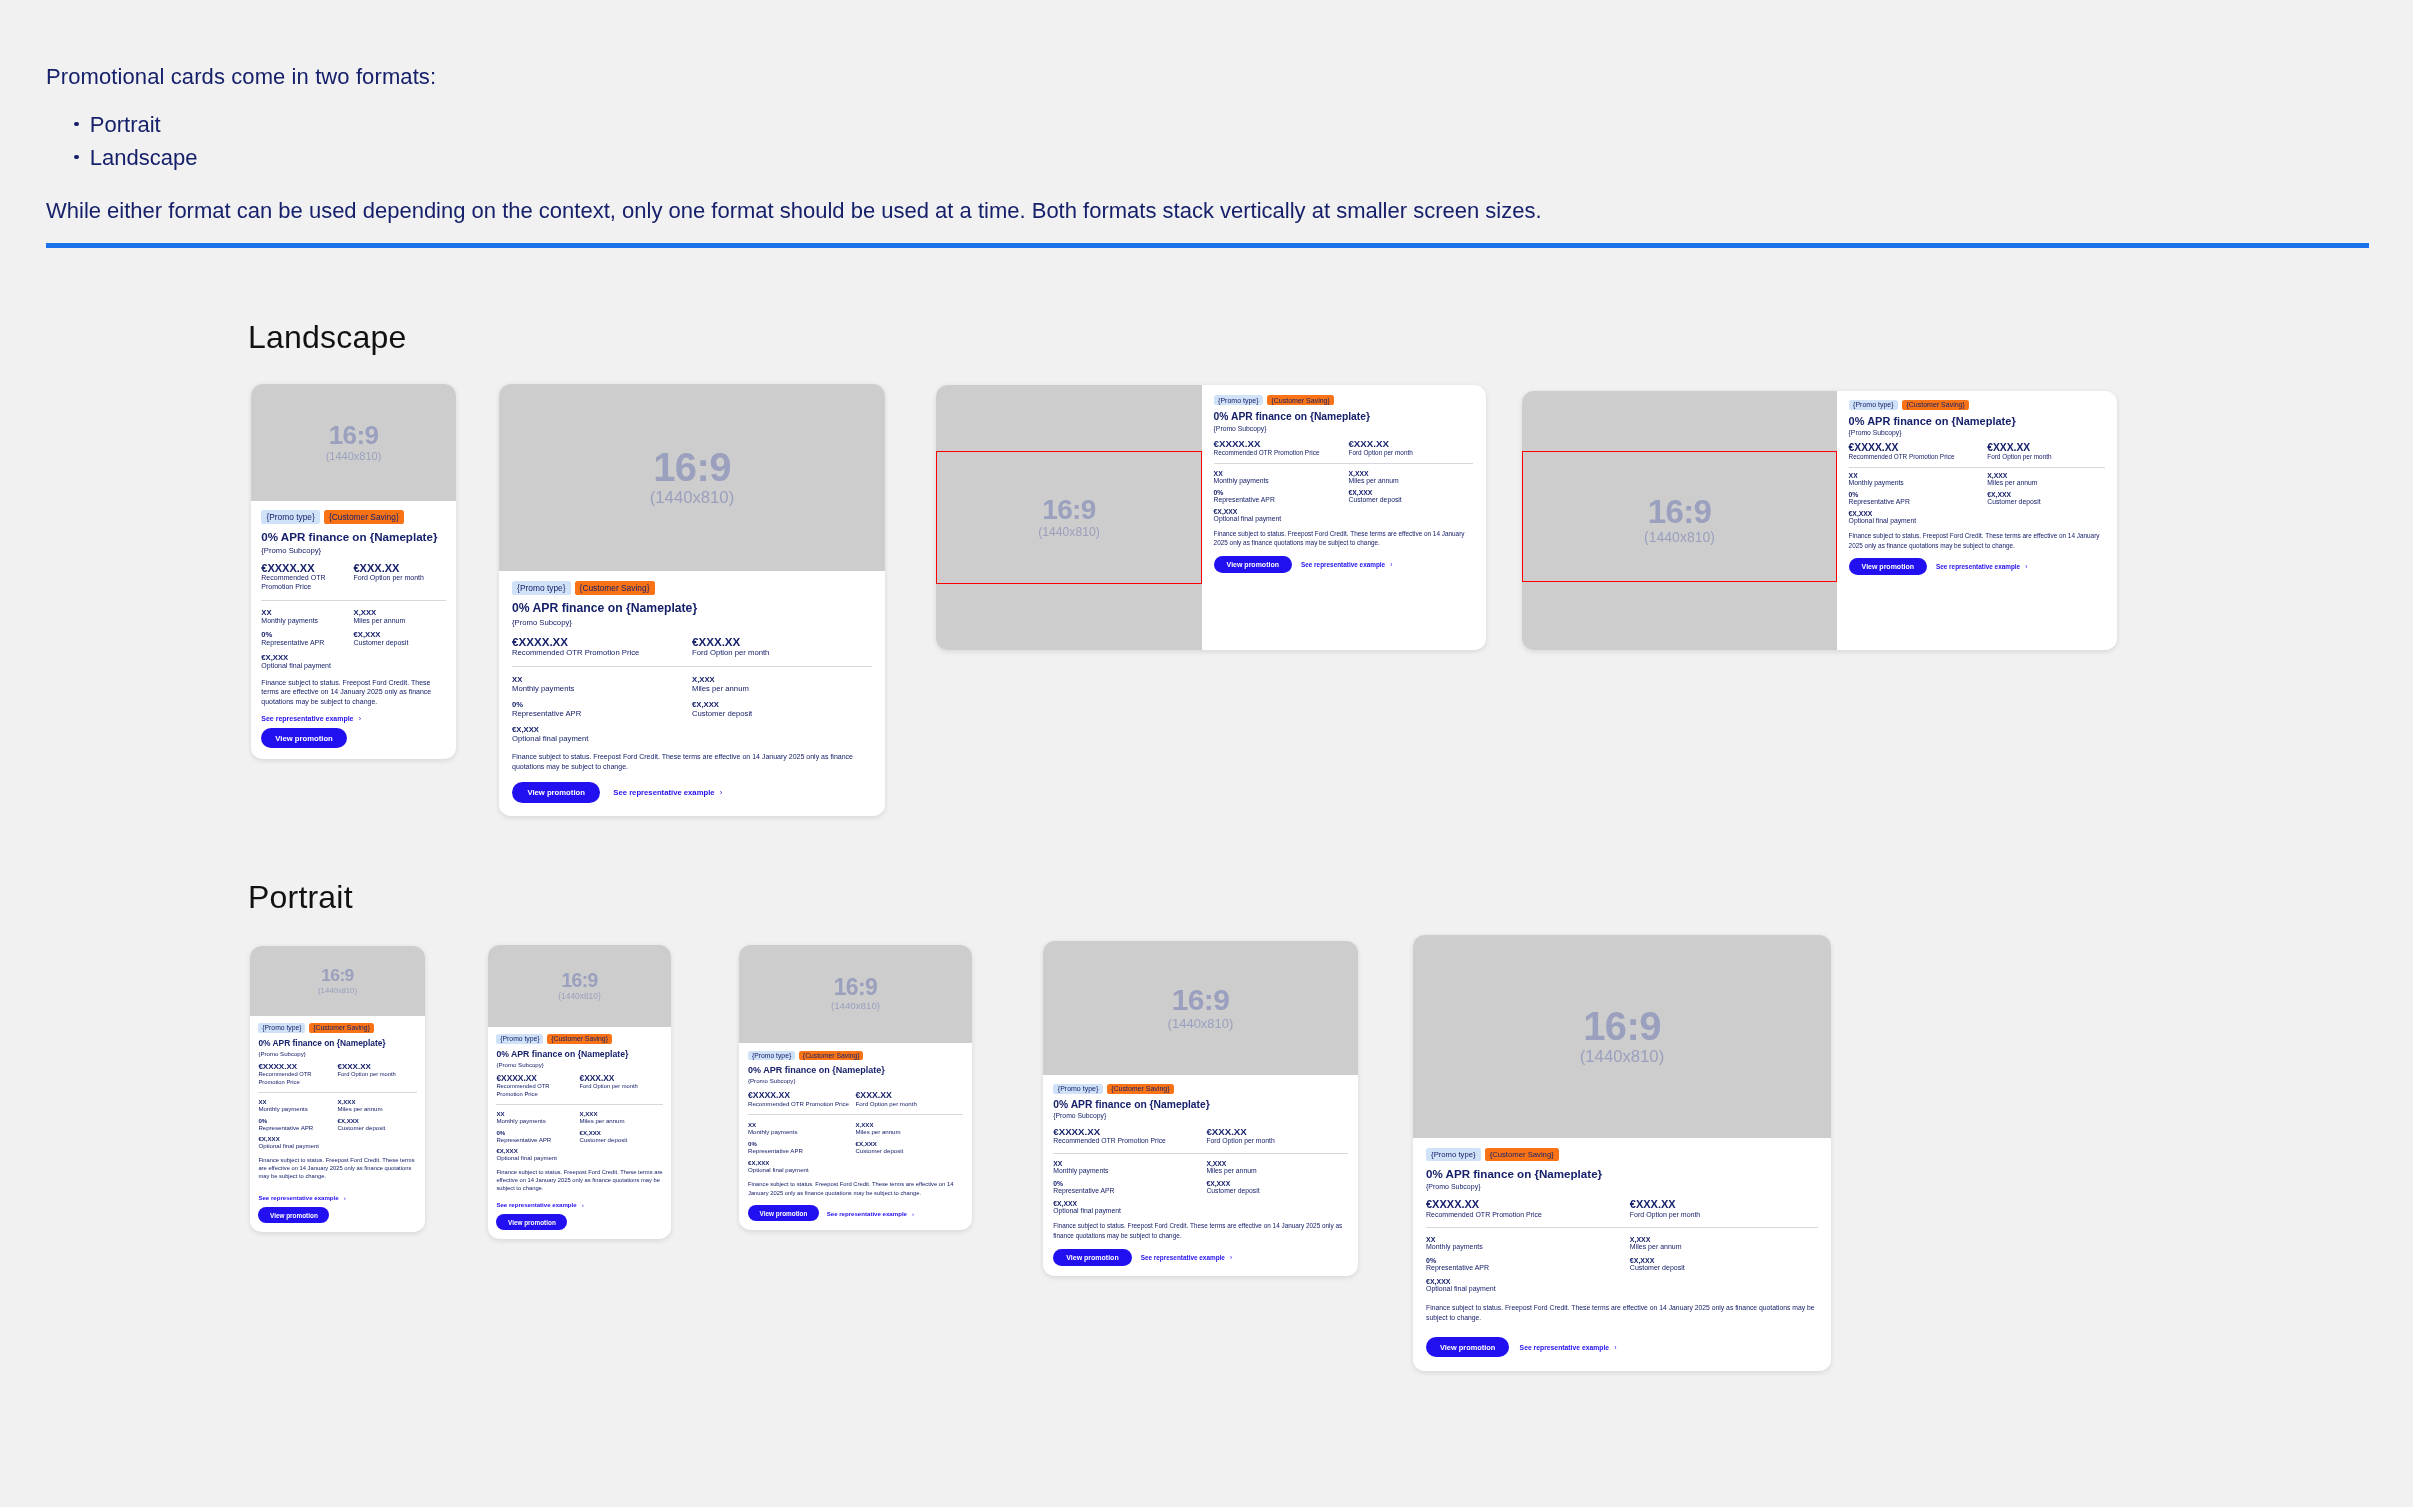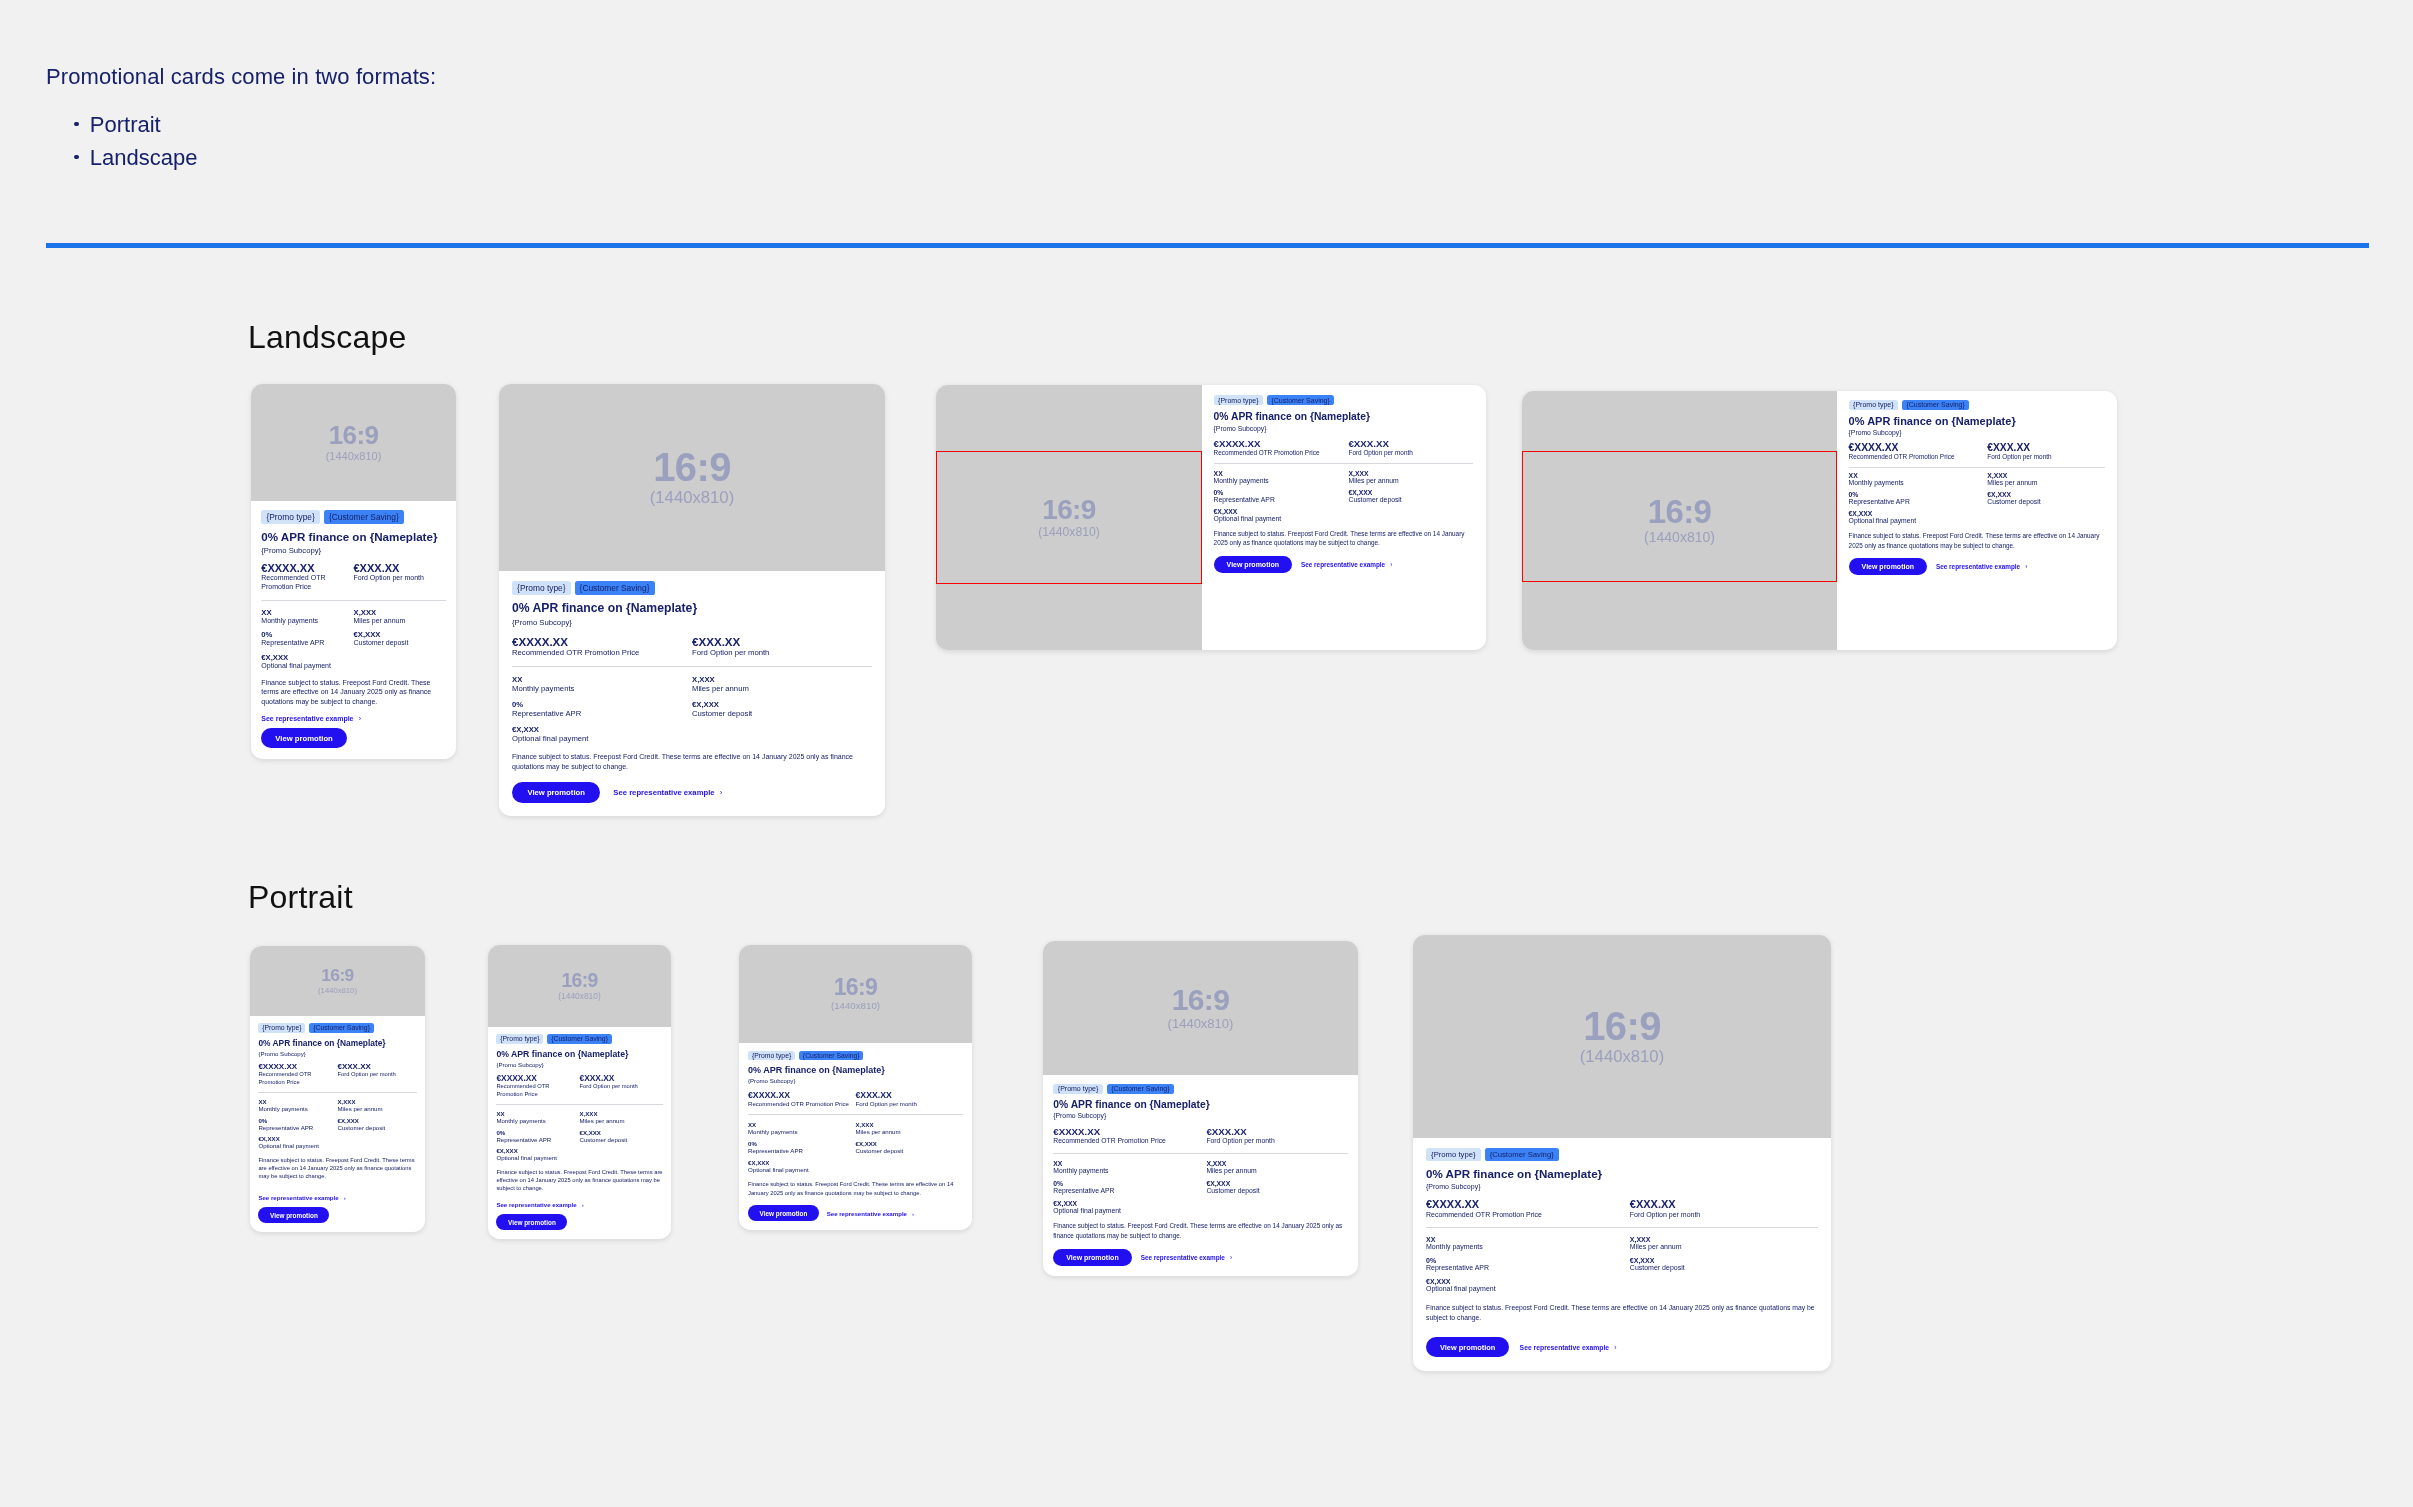--- a/index.html
+++ b/index.html
@@ -39,21 +39,21 @@
   }
   .media.outlined{ position:relative; }
   .media .ratio{ font-weight:700; letter-spacing:-0.6px; line-height:1; }
   .media .dims{ line-height:1.2; margin-top:1.3px; }
   .redbox{ position:absolute; border:1.9px solid #ff0000; left:0; right:0; }
 
   .body{ display:flex; flex-direction:column; }
   .badges{ display:flex; gap:3.9px; }
   .badge{ border-radius:2.6px; color:#17216b; white-space:nowrap; }
   .badge.blue{ background:#cfe2f8; }
-  .badge.green{ background:#3b82f6; }
+  .badge.green{ background:#f97316; }
   .headline{ font-weight:700; color:#17216b; }
   .subcopy{ color:#17216b; }
   .priceRow{ display:flex; }
   .priceCell{ }
   .priceCell .big{ font-weight:700; color:#17216b; }
   .priceCell .lbl{ color:#17216b; }
   .hr{ background:#d7d7dd; width:100%; }
   .specs{ display:flex; flex-wrap:wrap; }
   .specCol{ display:flex; flex-direction:column; }
   .spec .v{ font-weight:700; color:#17216b; }
@@ -72,20 +72,21 @@
 <body>
 
 <div class="page">
 
   <div class="intro">
     <div class="intro-lead">Promotional cards come in two formats:</div>
     <div class="intro-list">
       <div class="intro-li">Portrait</div>
       <div class="intro-li">Landscape</div>
     </div>
+    <div class="intro-note">While  either format can be used depending on the context, only one format  should be used at a time.  Both formats stack vertically at smaller  screen sizes.</div>
   </div>
   <div class="divider"></div>
 
   <div class="section-title" id="lsTitle">Landscape</div>
   <div class="section-title" id="ptTitle">Portrait</div>
 
   <div class="card" style="left:251px; top:384px; width:205px;">
     <div class="media" style="height:117px;">
       <div class="ratio" style="font-size:26px;">16:9</div>
       <div class="dims" style="font-size:11px;">(1440x810)</div>

